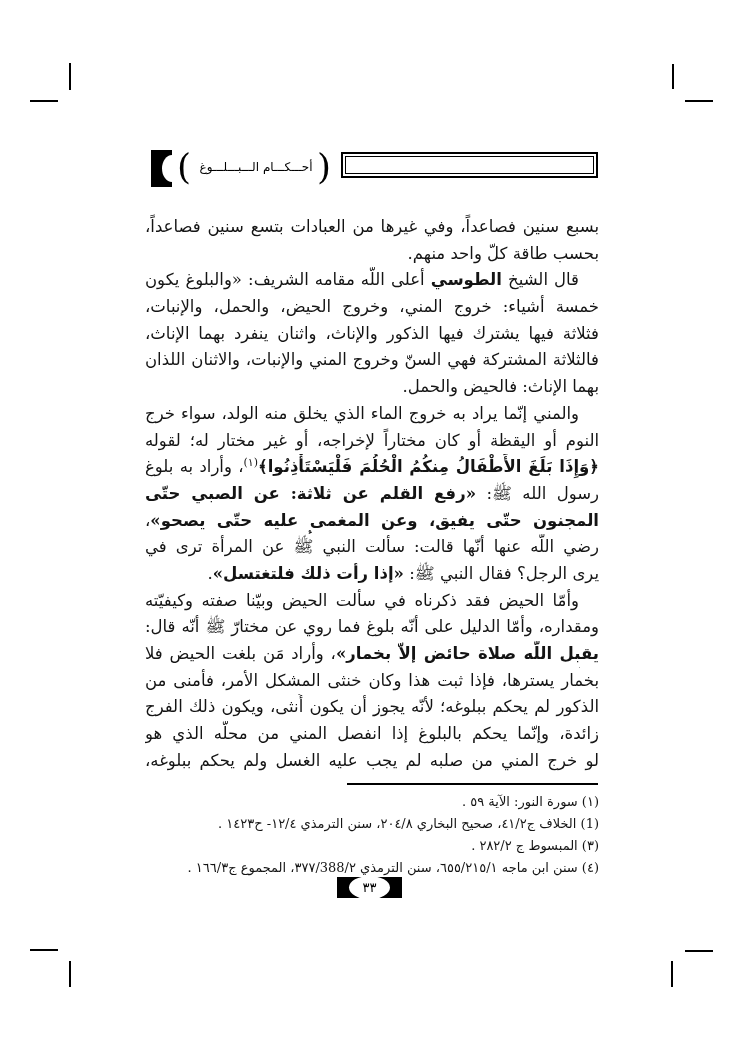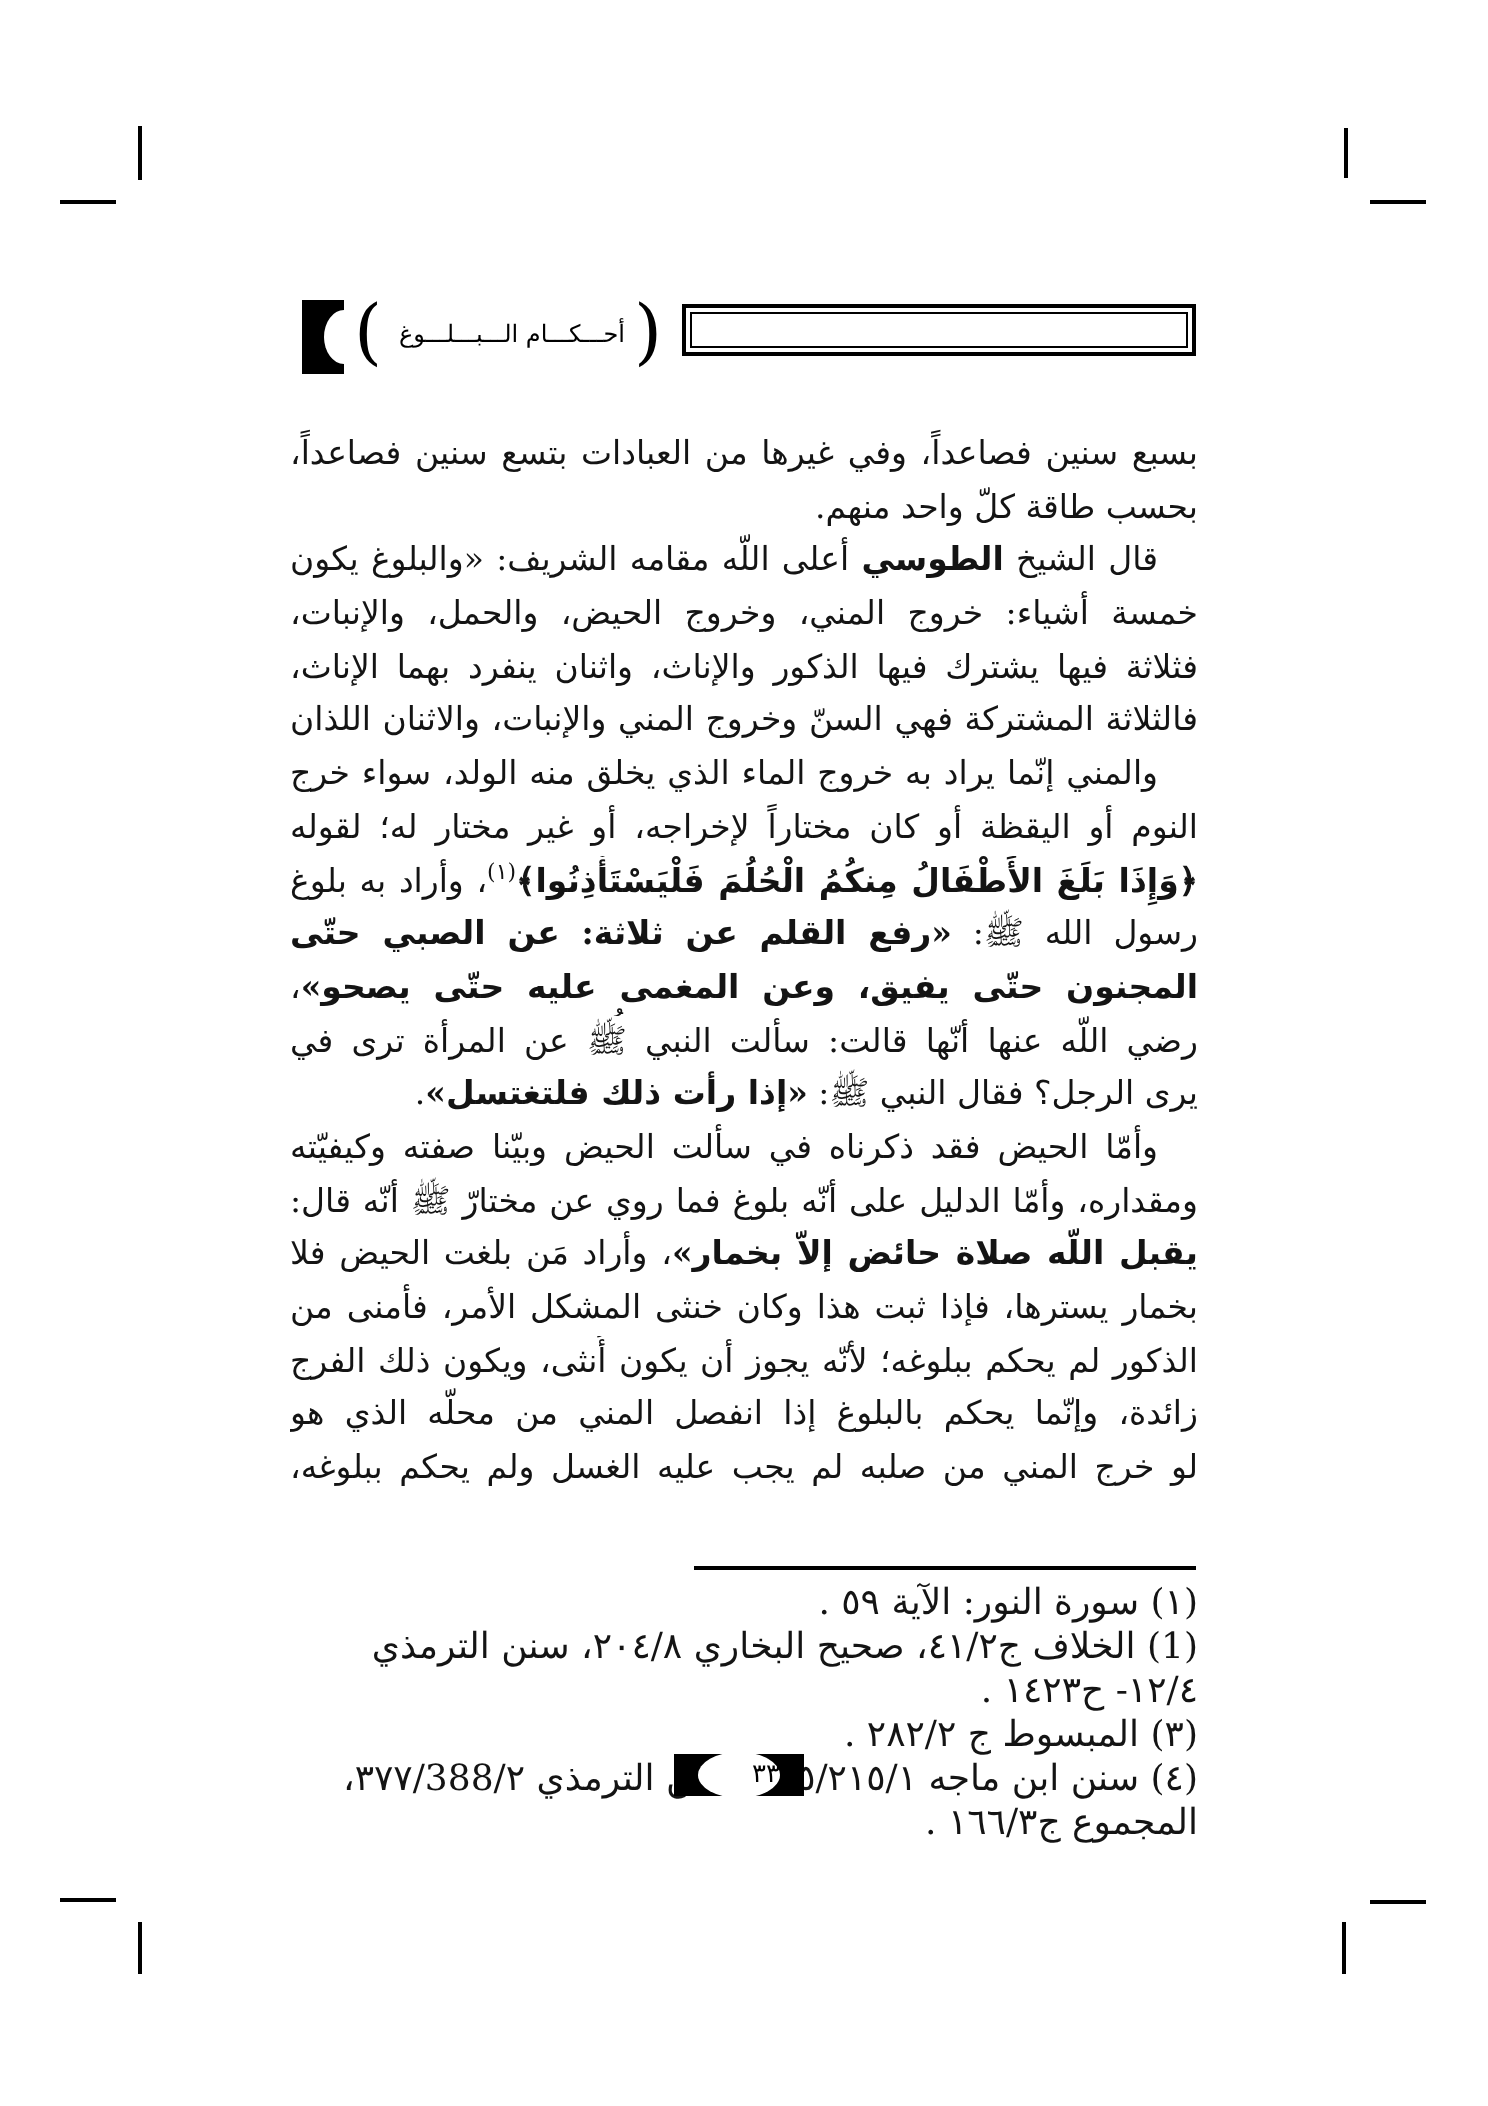--- a/index.html
+++ b/index.html
@@ -23,26 +23,26 @@
   .hdr-box .inner{position:absolute;left:2px;right:2px;top:2px;bottom:2px;border:1.5px solid #000;}
   
   .body{position:absolute;left:145px;top:214px;width:454px;direction:rtl;font-size:16.5px;}
   .line{height:26.7px;line-height:26.7px;text-align:justify;text-align-last:justify;overflow:hidden;}
   .line.indent{text-indent:20px;}
   .line.end{text-align-last:right;}
   .b{font-weight:bold;}
   sup.fn-ref{font-size:11px;line-height:0;}
   
   .fn-rule{position:absolute;left:347px;top:783px;width:251px;height:2px;background:#000;}
-  .footnotes{position:absolute;left:145px;top:791px;width:454px;direction:rtl;font-size:18px;}
+  .footnotes{position:absolute;left:145px;top:791px;width:454px;direction:rtl;font-size:13px;}
   .fn-line{line-height:22px;text-align:right;}
   
   .pgnum{position:absolute;left:337px;top:877px;width:65px;height:21px;background:#000;}
   .pgnum .oval{position:absolute;left:12px;top:-1px;width:41px;height:23px;background:#fff;
-    border-radius:50%;text-align:right;font-size:13px;line-height:23px;color:#000;}
+    border-radius:50%;text-align:center;font-size:13px;line-height:23px;color:#000;}
 </style>
 </head>
 <body>
 
 <div class="page">
 
   <div class="mark" style="left:69px;top:63px;width:2px;height:27px;"></div>
   <div class="mark" style="left:30px;top:100px;width:28px;height:2px;"></div>
   <div class="mark" style="left:672px;top:64px;width:2px;height:25px;"></div>
   <div class="mark" style="left:685px;top:100px;width:28px;height:2px;"></div>
@@ -61,20 +61,21 @@
     <div class="inner"></div>
   </div>
 
   <div class="body" id="body-lines" dir="rtl">
       <div class="line"><span>بسبع سنين فصاعداً، وفي غيرها من العبادات بتسع سنين فصاعداً، وذلك</span></div>
       <div class="line end"><span>بحسب طاقة كلّ واحد منهم.</span></div>
       <div class="line indent"><span>قال الشيخ </span><span class="b">الطوسي</span><span> أعلى اللّه مقامه الشريف: «والبلوغ يكون بأحد</span></div>
       <div class="line"><span>خمسة أشياء: خروج المني، وخروج الحيض، والحمل، والإنبات، والسنّ،</span></div>
       <div class="line"><span>فثلاثة فيها يشترك فيها الذكور والإناث، واثنان ينفرد بهما الإناث،</span></div>
       <div class="line"><span>فالثلاثة المشتركة فهي السنّ وخروج المني والإنبات، والاثنان اللذان تختصّ</span></div>
+      <div class="line end"><span>بهما الإناث: فالحيض والحمل.</span></div>
       <div class="line indent"><span>والمني إنّما يراد به خروج الماء الذي يخلق منه الولد، سواء خرج في</span></div>
       <div class="line"><span>النوم أو اليقظة أو كان مختاراً لإخراجه، أو غير مختار له؛ لقوله تعالى:</span></div>
       <div class="line"><span class="b">﴿وَإِذَا بَلَغَ الأَطْفَالُ مِنكُمُ الْحُلُمَ فَلْيَسْتَأْذِنُوا﴾</span><sup class="fn-ref">(١)</sup><span>، وأراد به بلوغ الاحتلام، وقال</span></div>
       <div class="line"><span>رسول الله ﷺ: </span><span class="b">«رفع القلم عن ثلاثة: عن الصبي حتّى يحتلم، وعن</span></div>
       <div class="line"><span class="b">المجنون حتّى يفيق، وعن المغمى عليه حتّى يصحو»</span><span>، وروي عن أُمّ سلمة</span></div>
       <div class="line"><span>رضي اللّه عنها أنّها قالت: سألت النبي ﷺ عن المرأة ترى في منامها ما</span></div>
       <div class="line end"><span>يرى الرجل؟ فقال النبي ﷺ: </span><span class="b">«إذا رأت ذلك فلتغتسل»</span><span>.</span></div>
       <div class="line indent"><span>وأمّا الحيض فقد ذكرناه في سألت الحيض وبيّنا صفته وكيفيّته</span></div>
       <div class="line"><span>ومقداره، وأمّا الدليل على أنّه بلوغ فما روي عن مختارّ ﷺ أنّه قال: </span></div>
       <div class="line"><span class="b">يقبل اللّه صلاة حائض إلاّ بخمار»</span><span>، وأراد مَن بلغت الحيض فلا تصلّي إلاّ</span></div>

